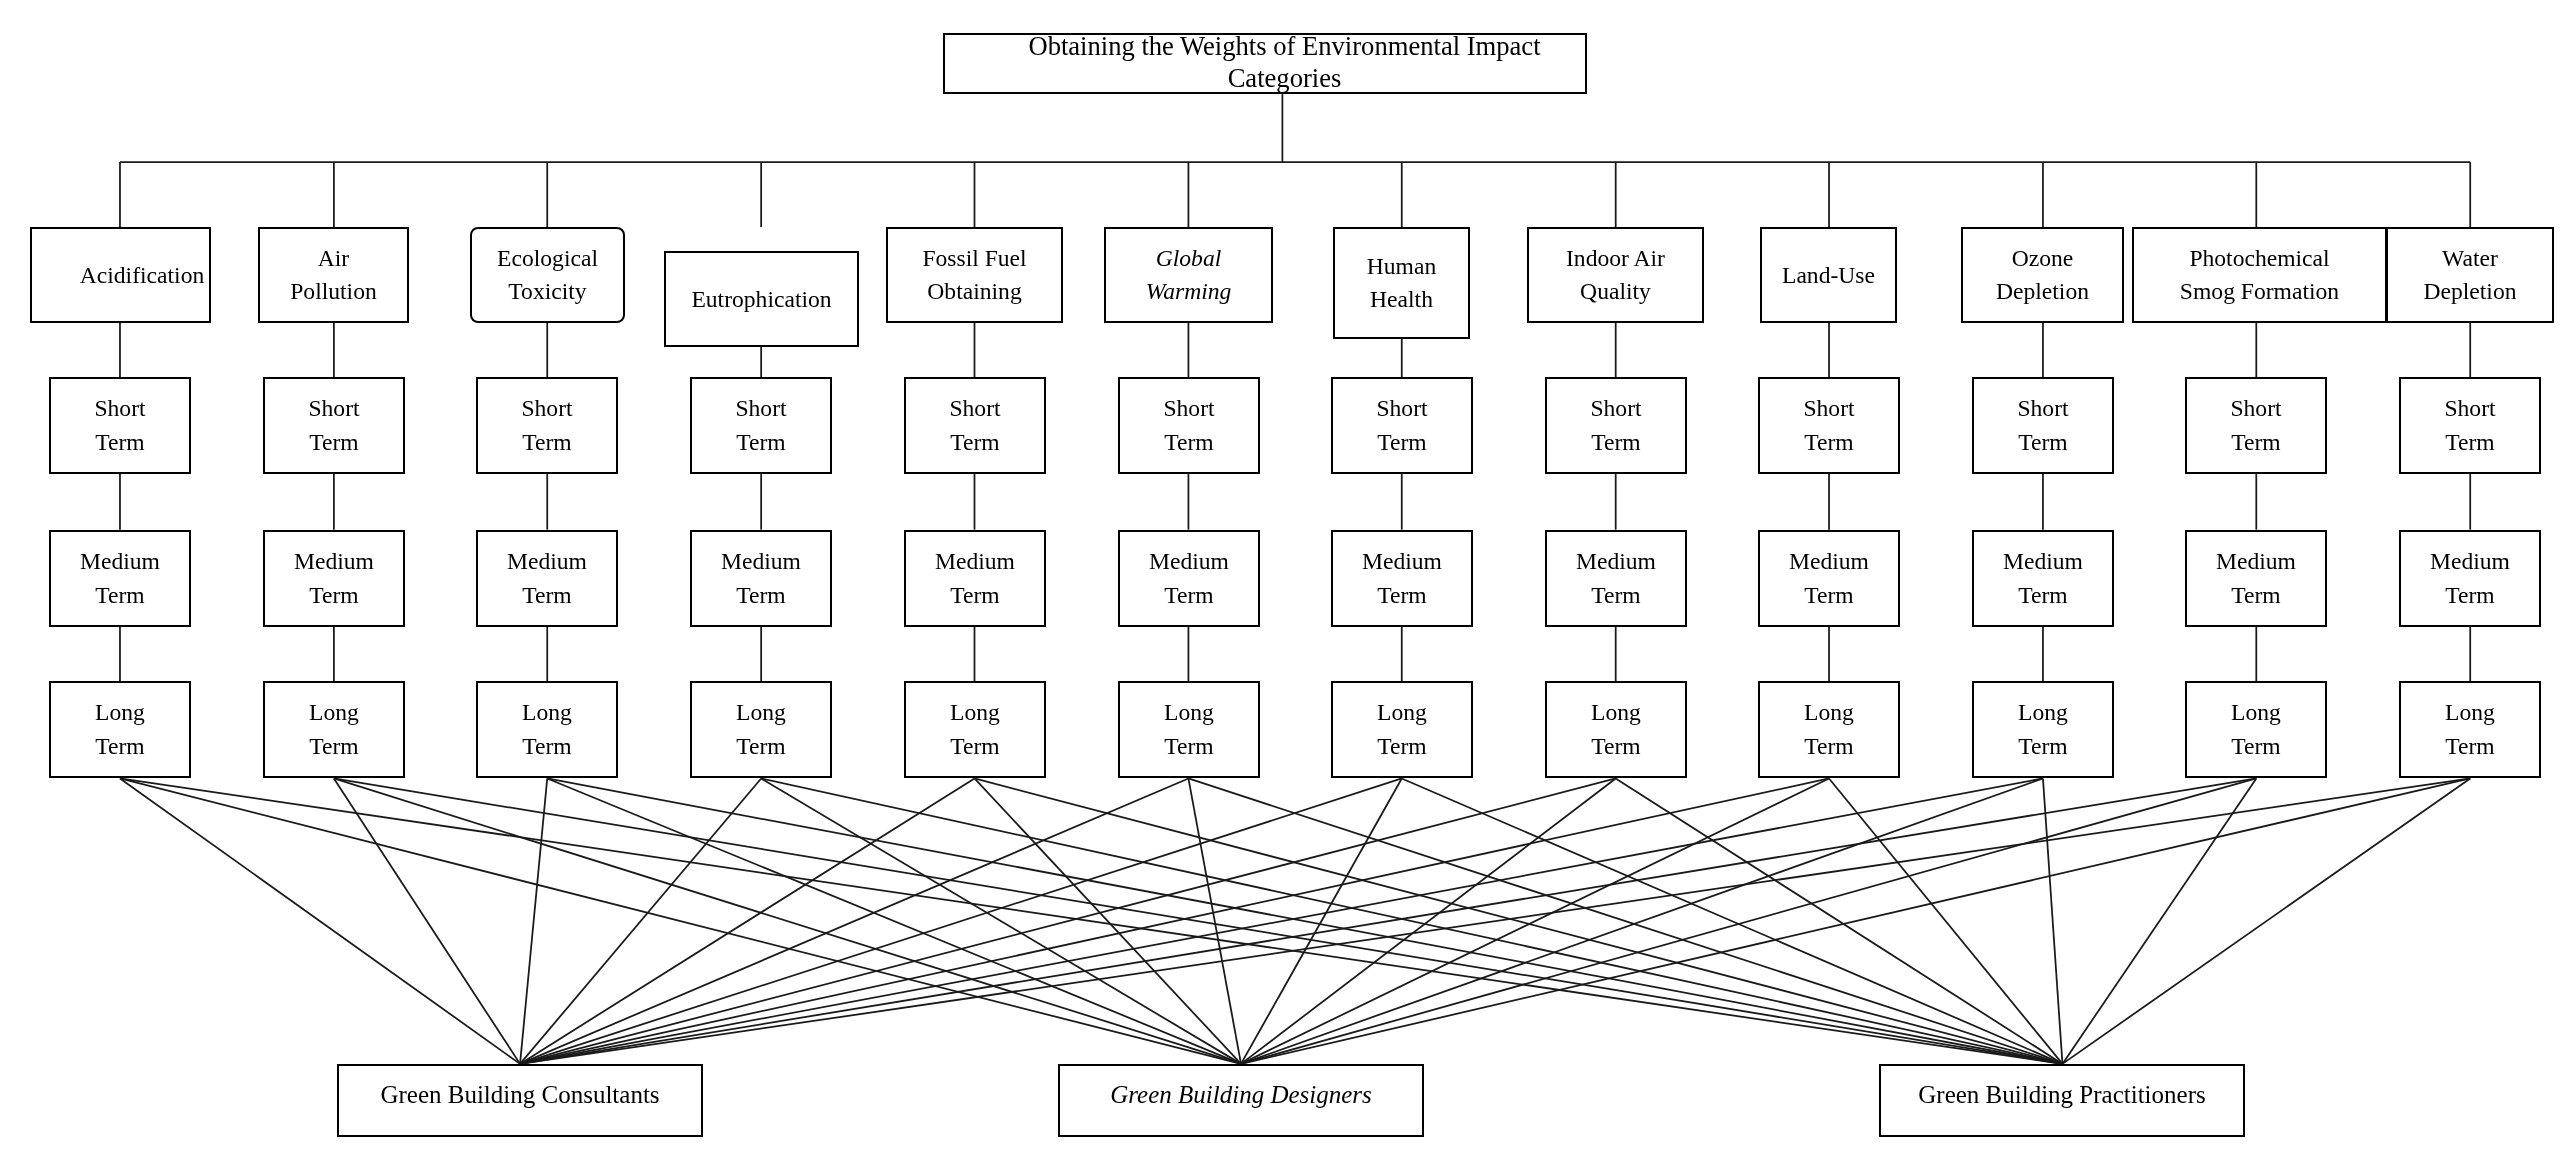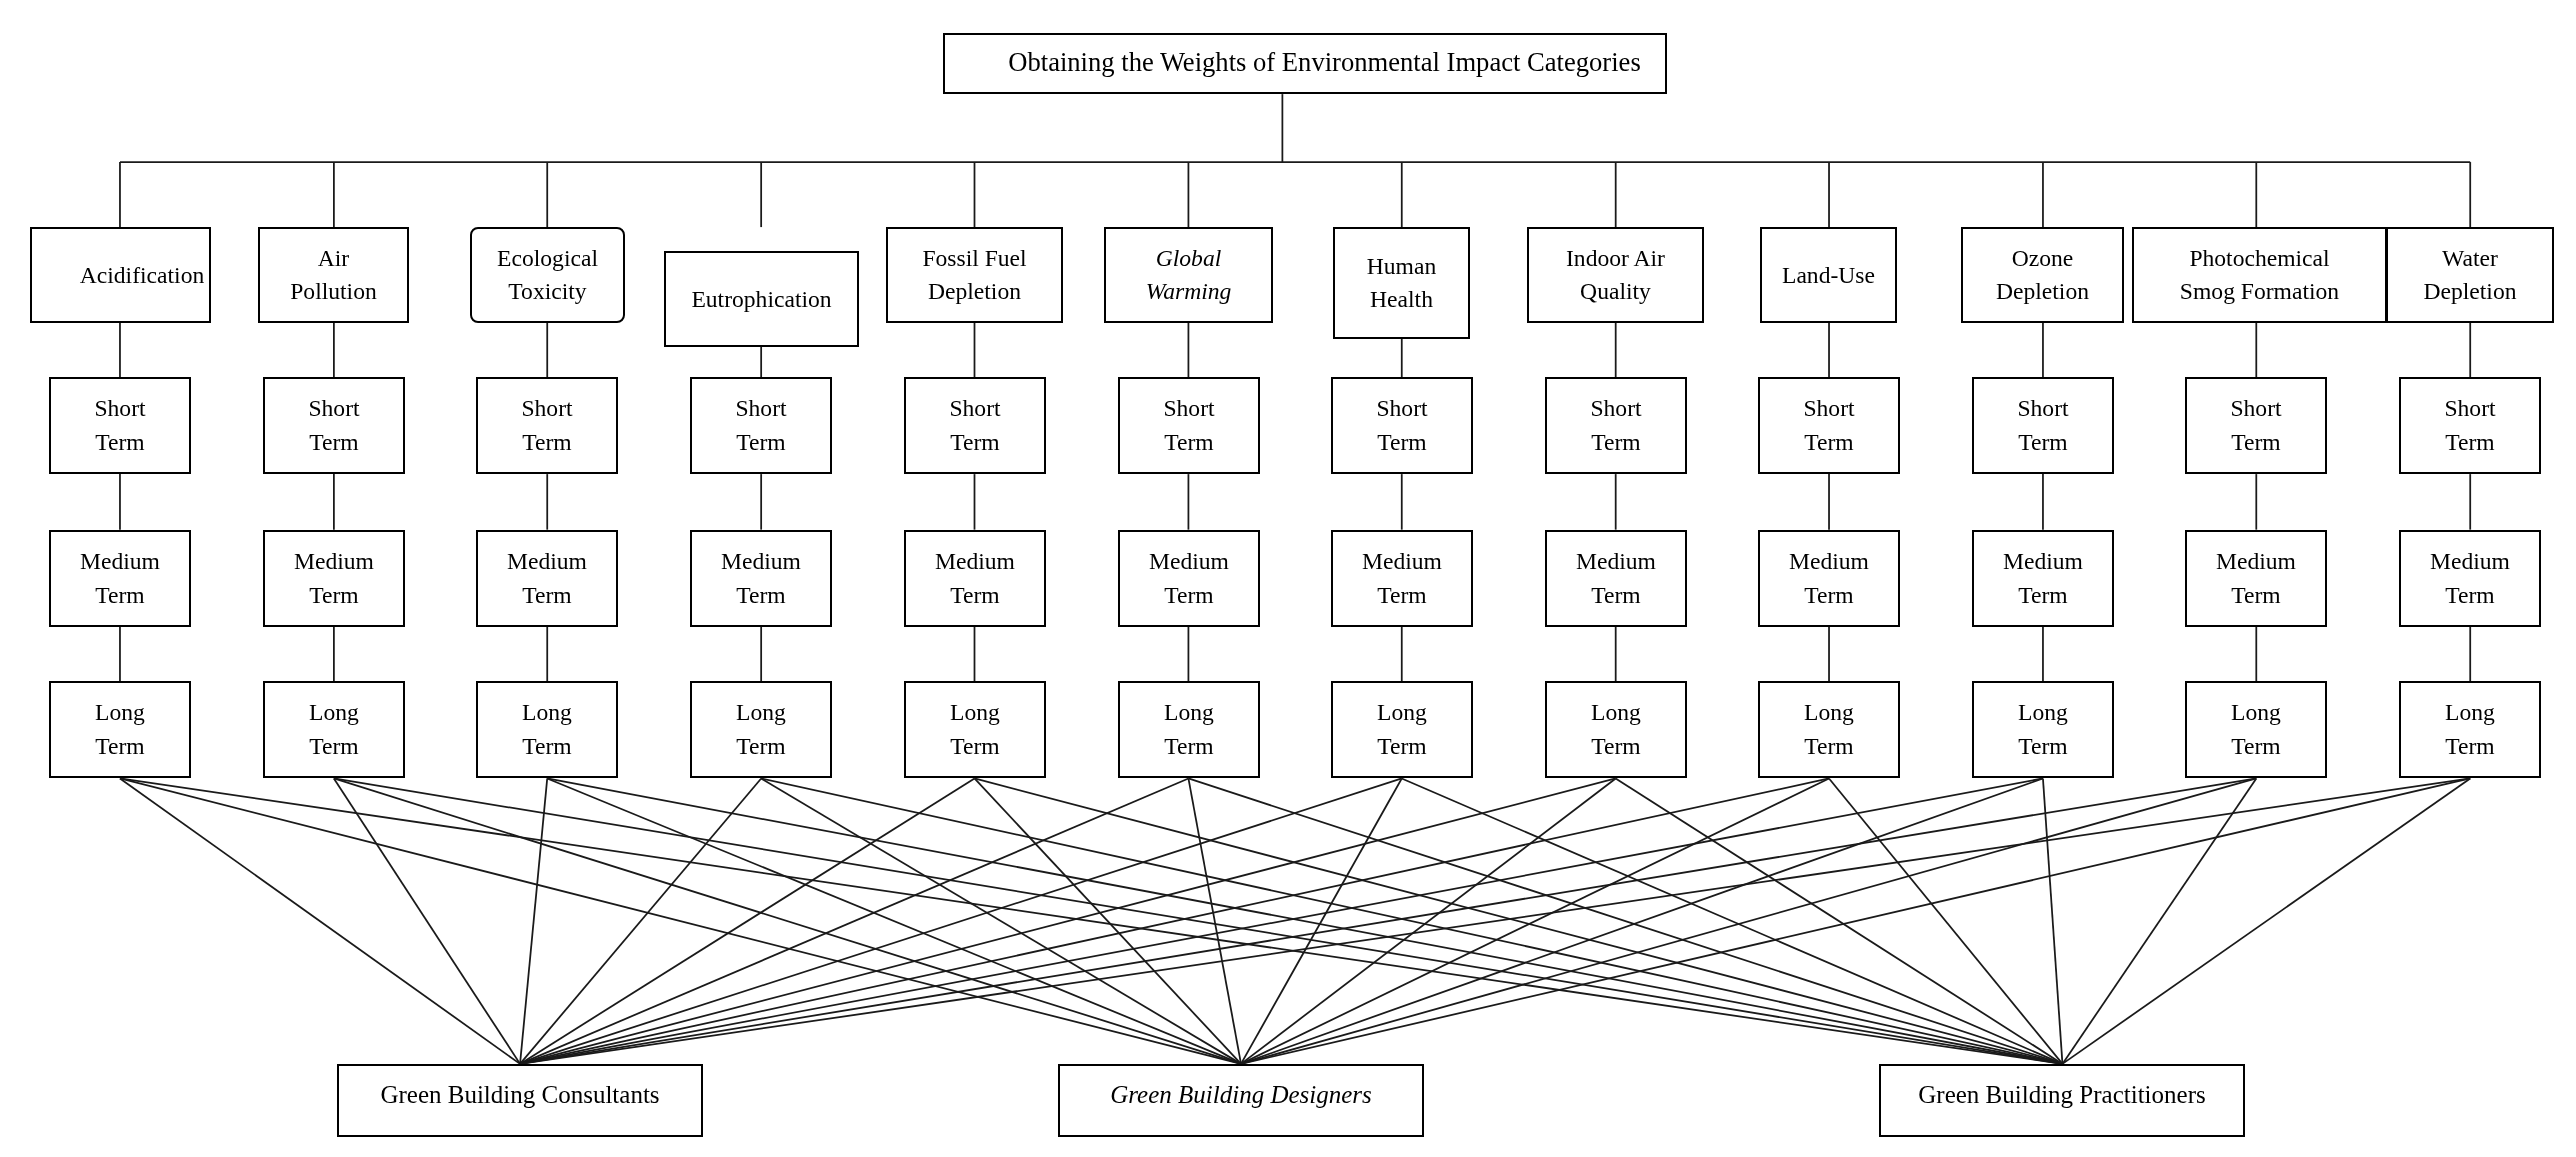--- a/index.html
+++ b/index.html
@@ -139,21 +139,21 @@
       <line x1="3457" y1="1317" x2="880" y2="1800" stroke="#1a1a1a" stroke-width="3"></line>
       <line x1="3457" y1="1317" x2="2100" y2="1800" stroke="#1a1a1a" stroke-width="3"></line>
       <line x1="3457" y1="1317" x2="3490" y2="1800" stroke="#1a1a1a" stroke-width="3"></line>
       <line x1="3818" y1="1317" x2="880" y2="1800" stroke="#1a1a1a" stroke-width="3"></line>
       <line x1="3818" y1="1317" x2="2100" y2="1800" stroke="#1a1a1a" stroke-width="3"></line>
       <line x1="3818" y1="1317" x2="3490" y2="1800" stroke="#1a1a1a" stroke-width="3"></line>
       <line x1="4180" y1="1317" x2="880" y2="1800" stroke="#1a1a1a" stroke-width="3"></line>
       <line x1="4180" y1="1317" x2="2100" y2="1800" stroke="#1a1a1a" stroke-width="3"></line>
       <line x1="4180" y1="1317" x2="3490" y2="1800" stroke="#1a1a1a" stroke-width="3"></line>
     </svg>
-  <div id="title-box" class="node goal" style="left: 943px; top: 32.5px; width: 724px; height: 61px; padding-left: 39px;">Obtaining the Weights of Environmental Impact Categories</div>
+  <div id="title-box" class="node goal" style="left: 943px; top: 32.5px; width: 644px; height: 61px; padding-left: 39px;">Obtaining the Weights of Environmental Impact Categories</div>
   <div id="columns">
       <div class="node cat" style="left: 29.5px; top: 227px; width: 181px; height: 96px; padding-left: 44px;">Acidification</div>
       <div class="node term" style="left: 49px; top: 377px; width: 142px; height: 97px;">Short
 Term</div>
       <div class="node term" style="left: 49px; top: 530px; width: 142px; height: 97px;">Medium
 Term</div>
       <div class="node term" style="left: 49px; top: 681px; width: 142px; height: 97px;">Long
 Term</div>
       <div class="node cat" style="left: 258px; top: 227px; width: 151px; height: 96px;">Air
 Pollution</div>
@@ -172,21 +172,21 @@
       <div class="node term" style="left: 476px; top: 681px; width: 142px; height: 97px;">Long
 Term</div>
       <div class="node cat" style="left: 664px; top: 227px; width: 195px; height: 96px; margin-top: 24px;">Eutrophication</div>
       <div class="node term" style="left: 690px; top: 377px; width: 142px; height: 97px;">Short
 Term</div>
       <div class="node term" style="left: 690px; top: 530px; width: 142px; height: 97px;">Medium
 Term</div>
       <div class="node term" style="left: 690px; top: 681px; width: 142px; height: 97px;">Long
 Term</div>
       <div class="node cat" style="left: 886px; top: 227px; width: 177px; height: 96px;">Fossil Fuel
-Depletion</div>
+Obtaining</div>
       <div class="node term" style="left: 904px; top: 377px; width: 142px; height: 97px;">Short
 Term</div>
       <div class="node term" style="left: 904px; top: 530px; width: 142px; height: 97px;">Medium
 Term</div>
       <div class="node term" style="left: 904px; top: 681px; width: 142px; height: 97px;">Long
 Term</div>
       <div class="node cat" style="left: 1104px; top: 227px; width: 169px; height: 96px; font-style: italic;">Global
 Warming</div>
       <div class="node term" style="left: 1118px; top: 377px; width: 142px; height: 97px;">Short
 Term</div>

